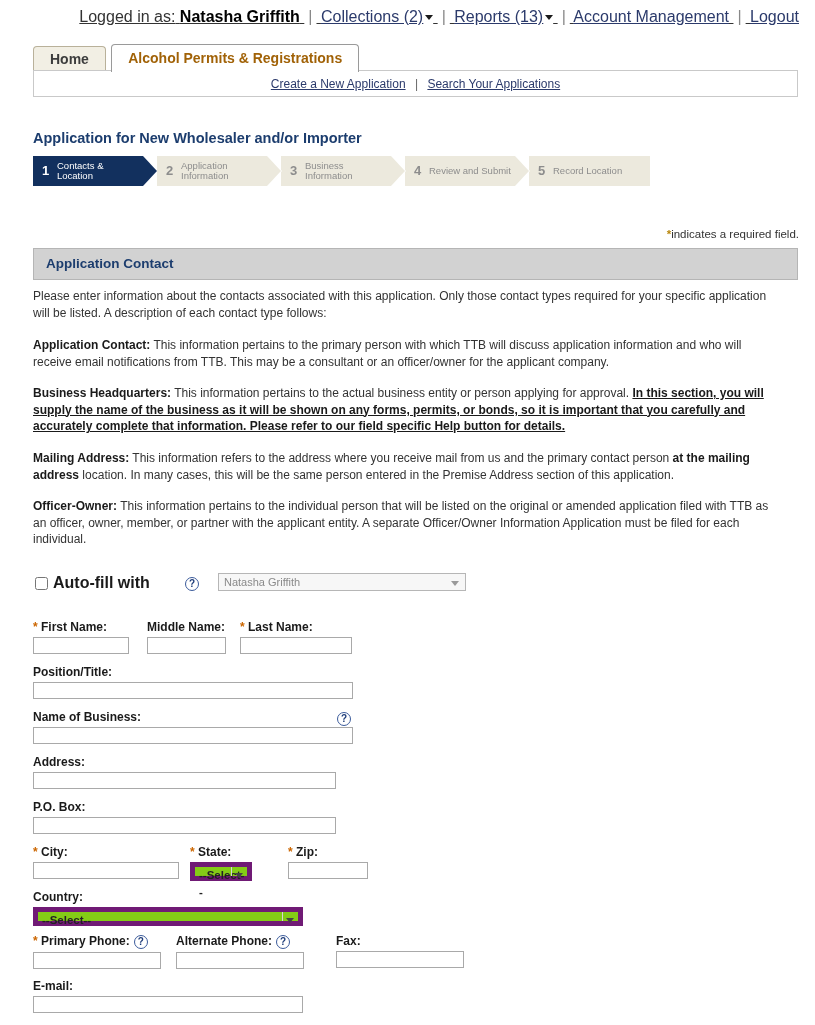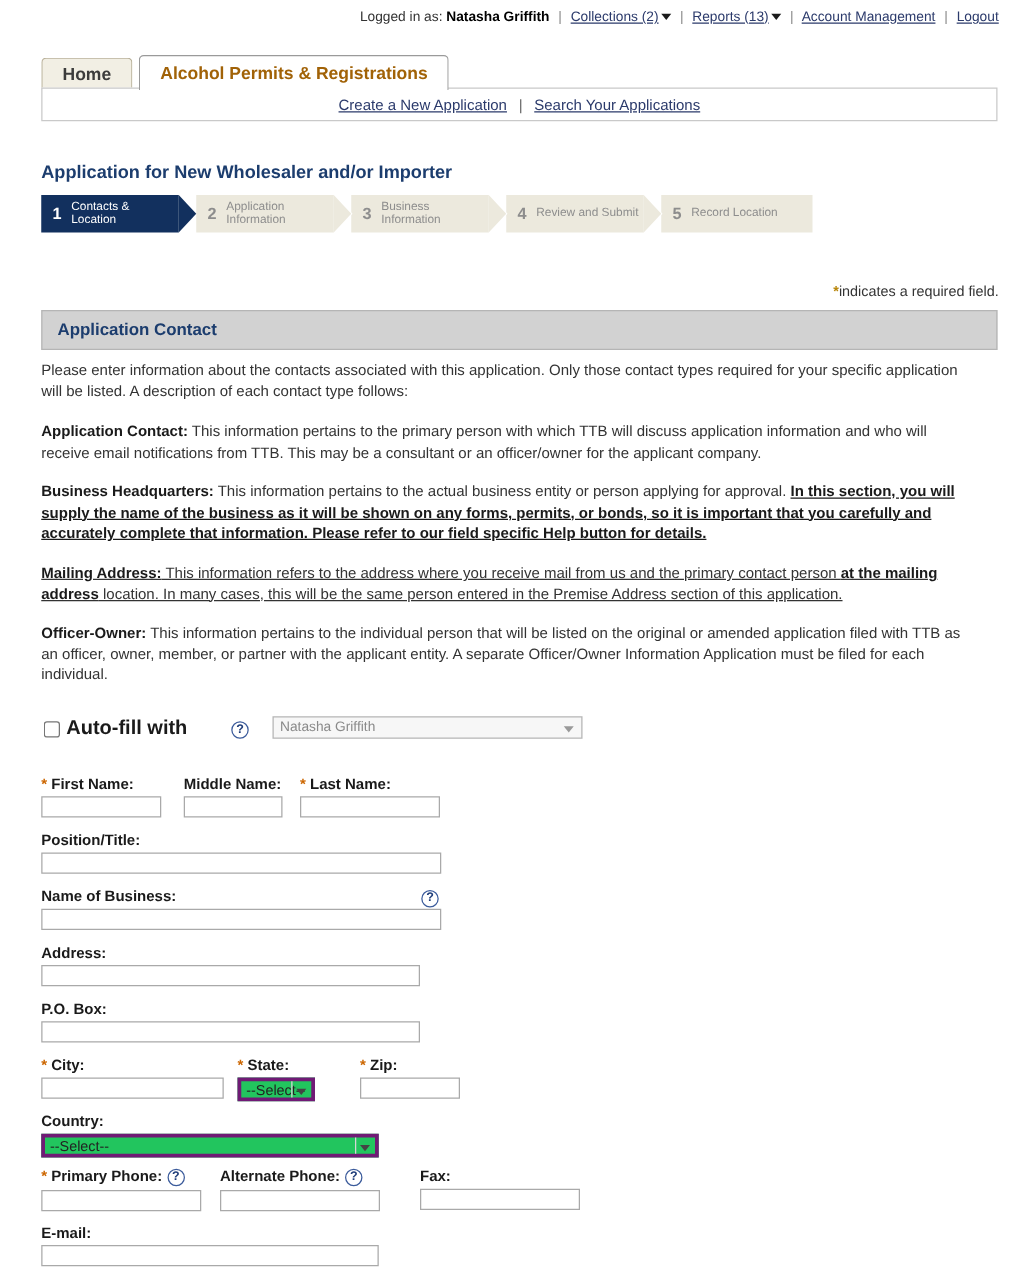--- a/index.html
+++ b/index.html
@@ -17,23 +17,24 @@
     width: 815px;
     height: 1025px;
     background: #ffffff;
   }
 
   
   .loginbar {
     position: absolute;
     top: 8px; left: 0; right: 16px;
     text-align: right;
-    font-size: 11px;
+    font-size: 16px;
     color: #333;
     white-space: nowrap;
+    text-decoration: underline;
   }
   .loginbar .lbl { color: #333; }
   .loginbar b { font-weight: bold; color: #000; }
   .loginbar a {
     color: #2b3a6b;
     text-decoration: underline;
     cursor: pointer;
   }
   .loginbar .sep { color: #888; padding: 0 4px; }
   .caret-down {
@@ -208,21 +209,21 @@
     width: 745px;
     font-size: 12px;
     line-height: 16.5px;
     color: #333;
   }
   .copy b { font-weight: bold; color: #1a1a1a; }
   .copy u { text-decoration: underline; }
   .p1 { top: 288px; }
   .p2 { top: 337px; }
   .p3 { top: 385px; }
-  .p4 { top: 450px; text-decoration: underline; }
+  .p4 { top: 450px; }
   .p5 { top: 498px; }
 
   
   .autofill {
     position: absolute;
     top: 574px; left: 33px;
     width: 500px; height: 20px;
   }
   .autofill input[type=checkbox] {
     position: absolute;
@@ -290,27 +291,28 @@
     border: 1px solid #a9a9a9;
     background: #ffffff;
     font-family: "Liberation Sans", sans-serif;
     font-size: 12px;
     padding: 0 3px;
     margin: 0;
   }
   .selbox {
     position: relative;
     height: 19px;
-    border: 3px solid #701a75;
-    background: #22c55e;
+    border: 5px solid #701a75;
+    background: #84cc16;
     font-size: 11.5px;
     line-height: 17px;
     padding-left: 4px;
     cursor: pointer;
     color: #222;
+    font-weight: bold;
   }
   .selbox .arw {
     position: absolute;
     right: 4px; top: 6px;
     width: 0; height: 0;
     border-left: 4px solid transparent;
     border-right: 4px solid transparent;
     border-top: 5px solid #444;
   }
   .selbox .sepline {

